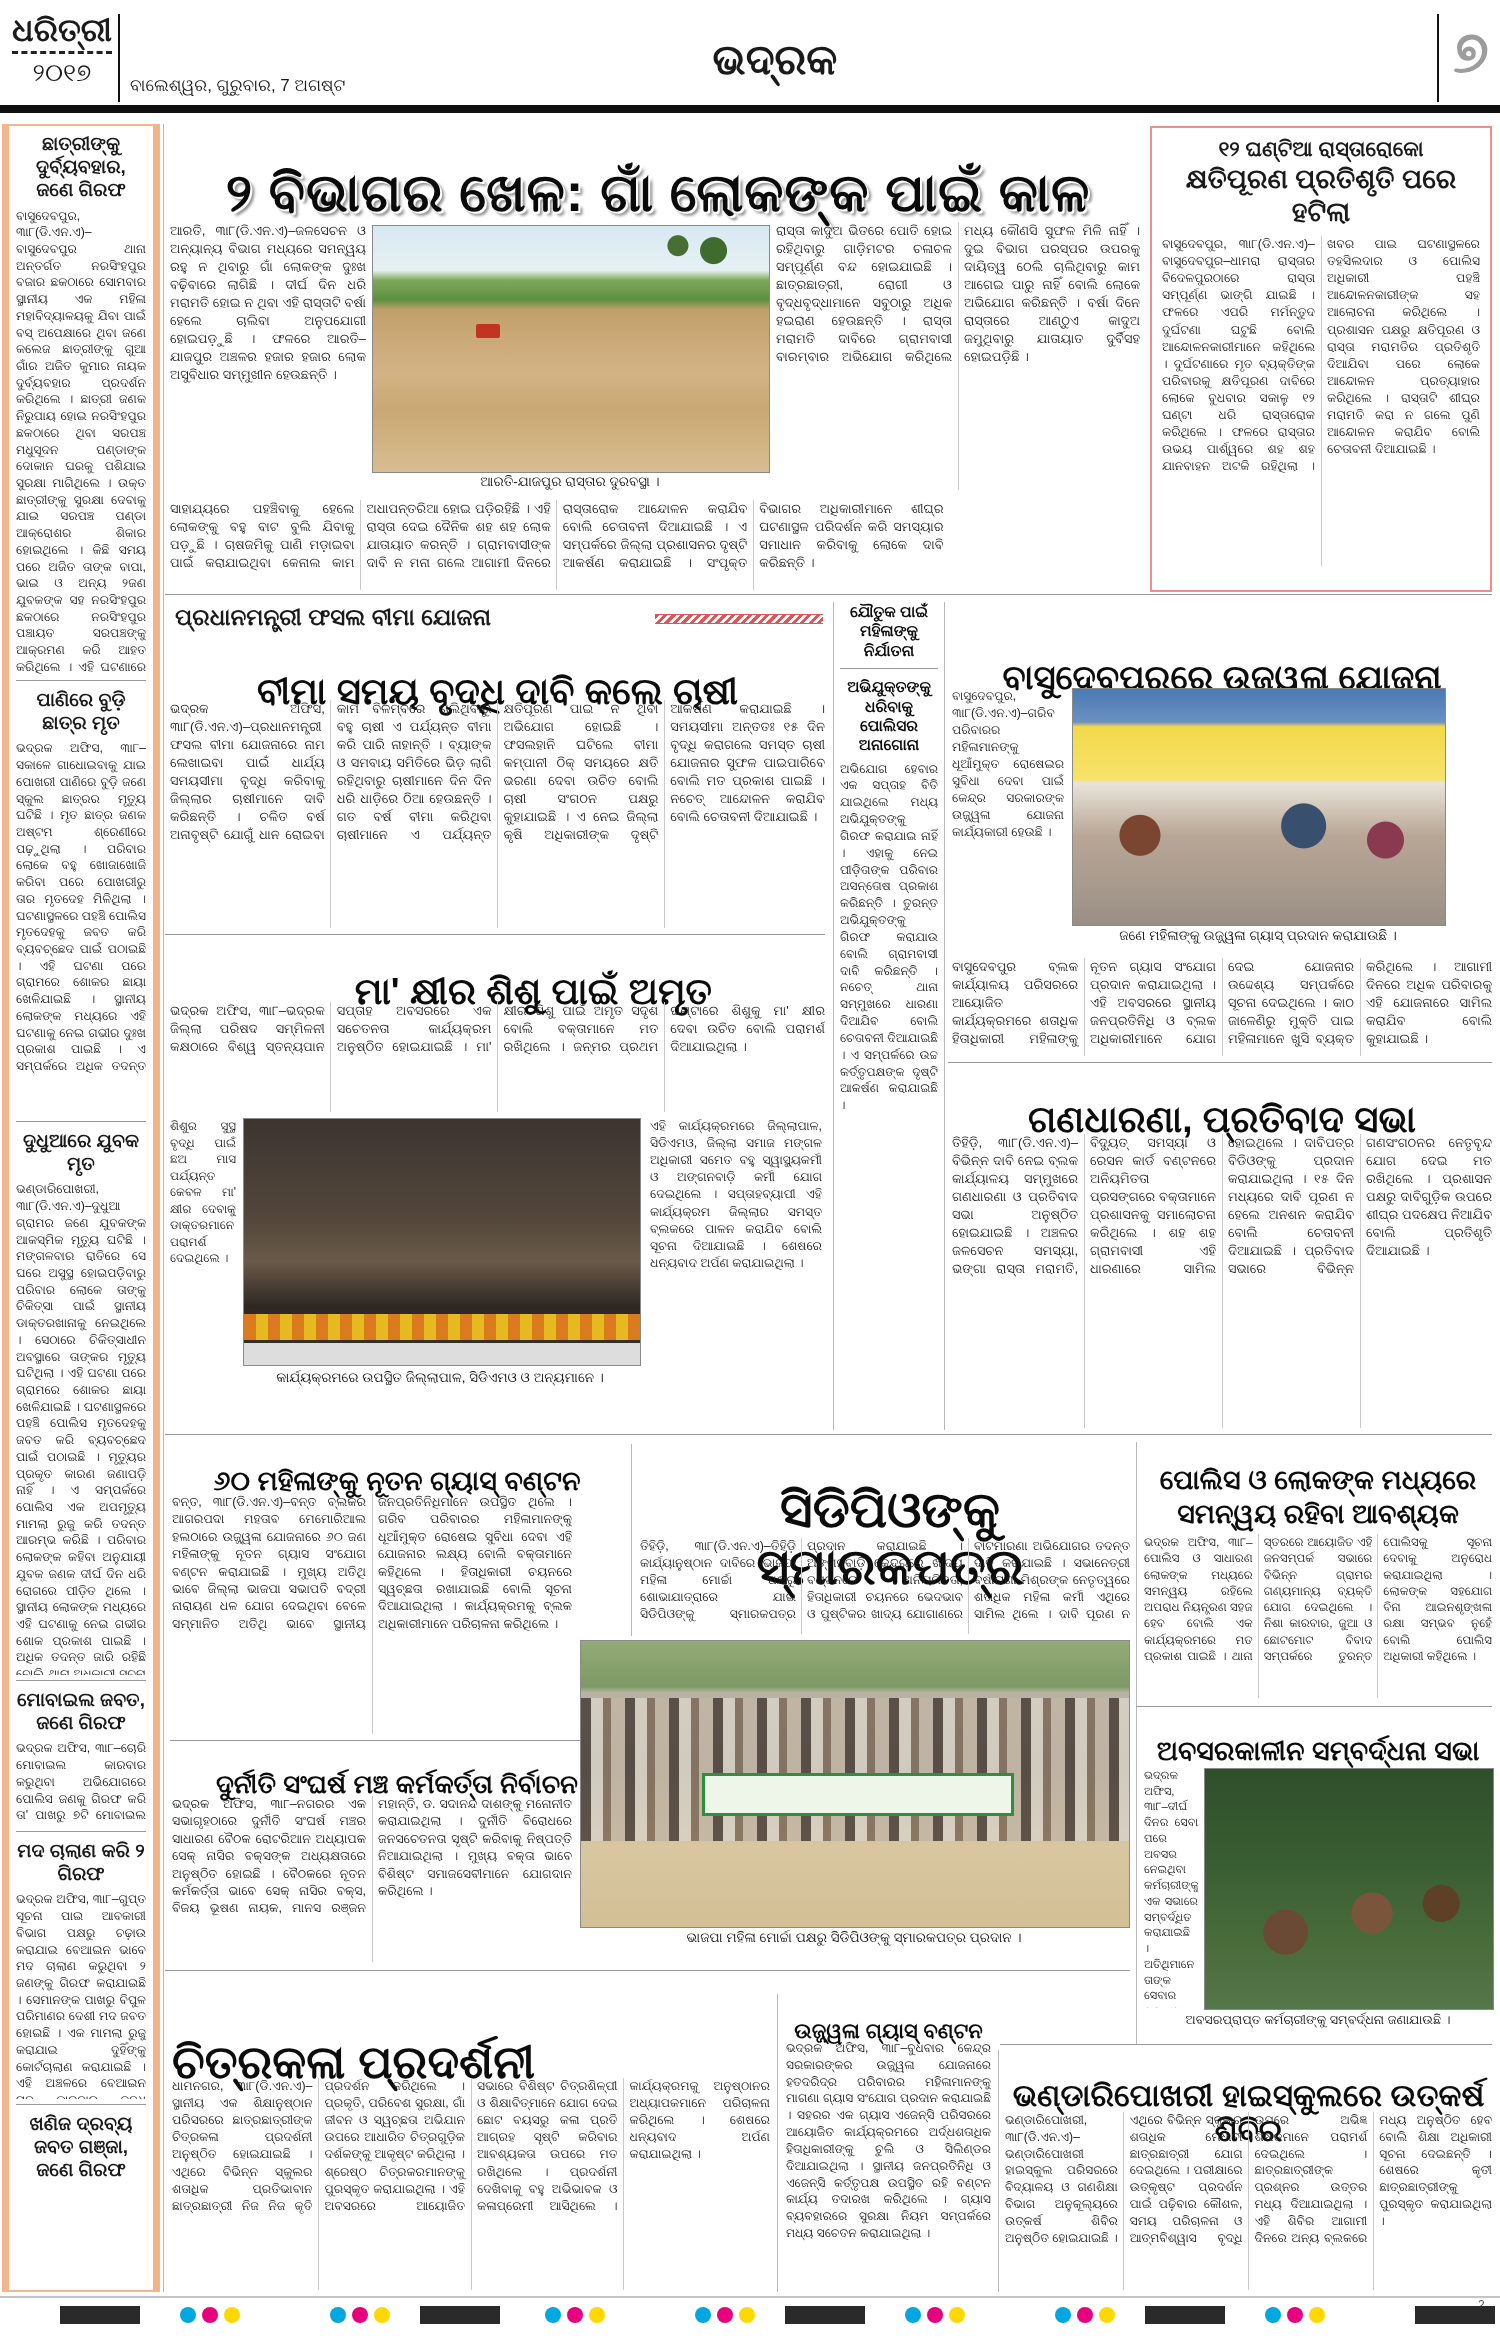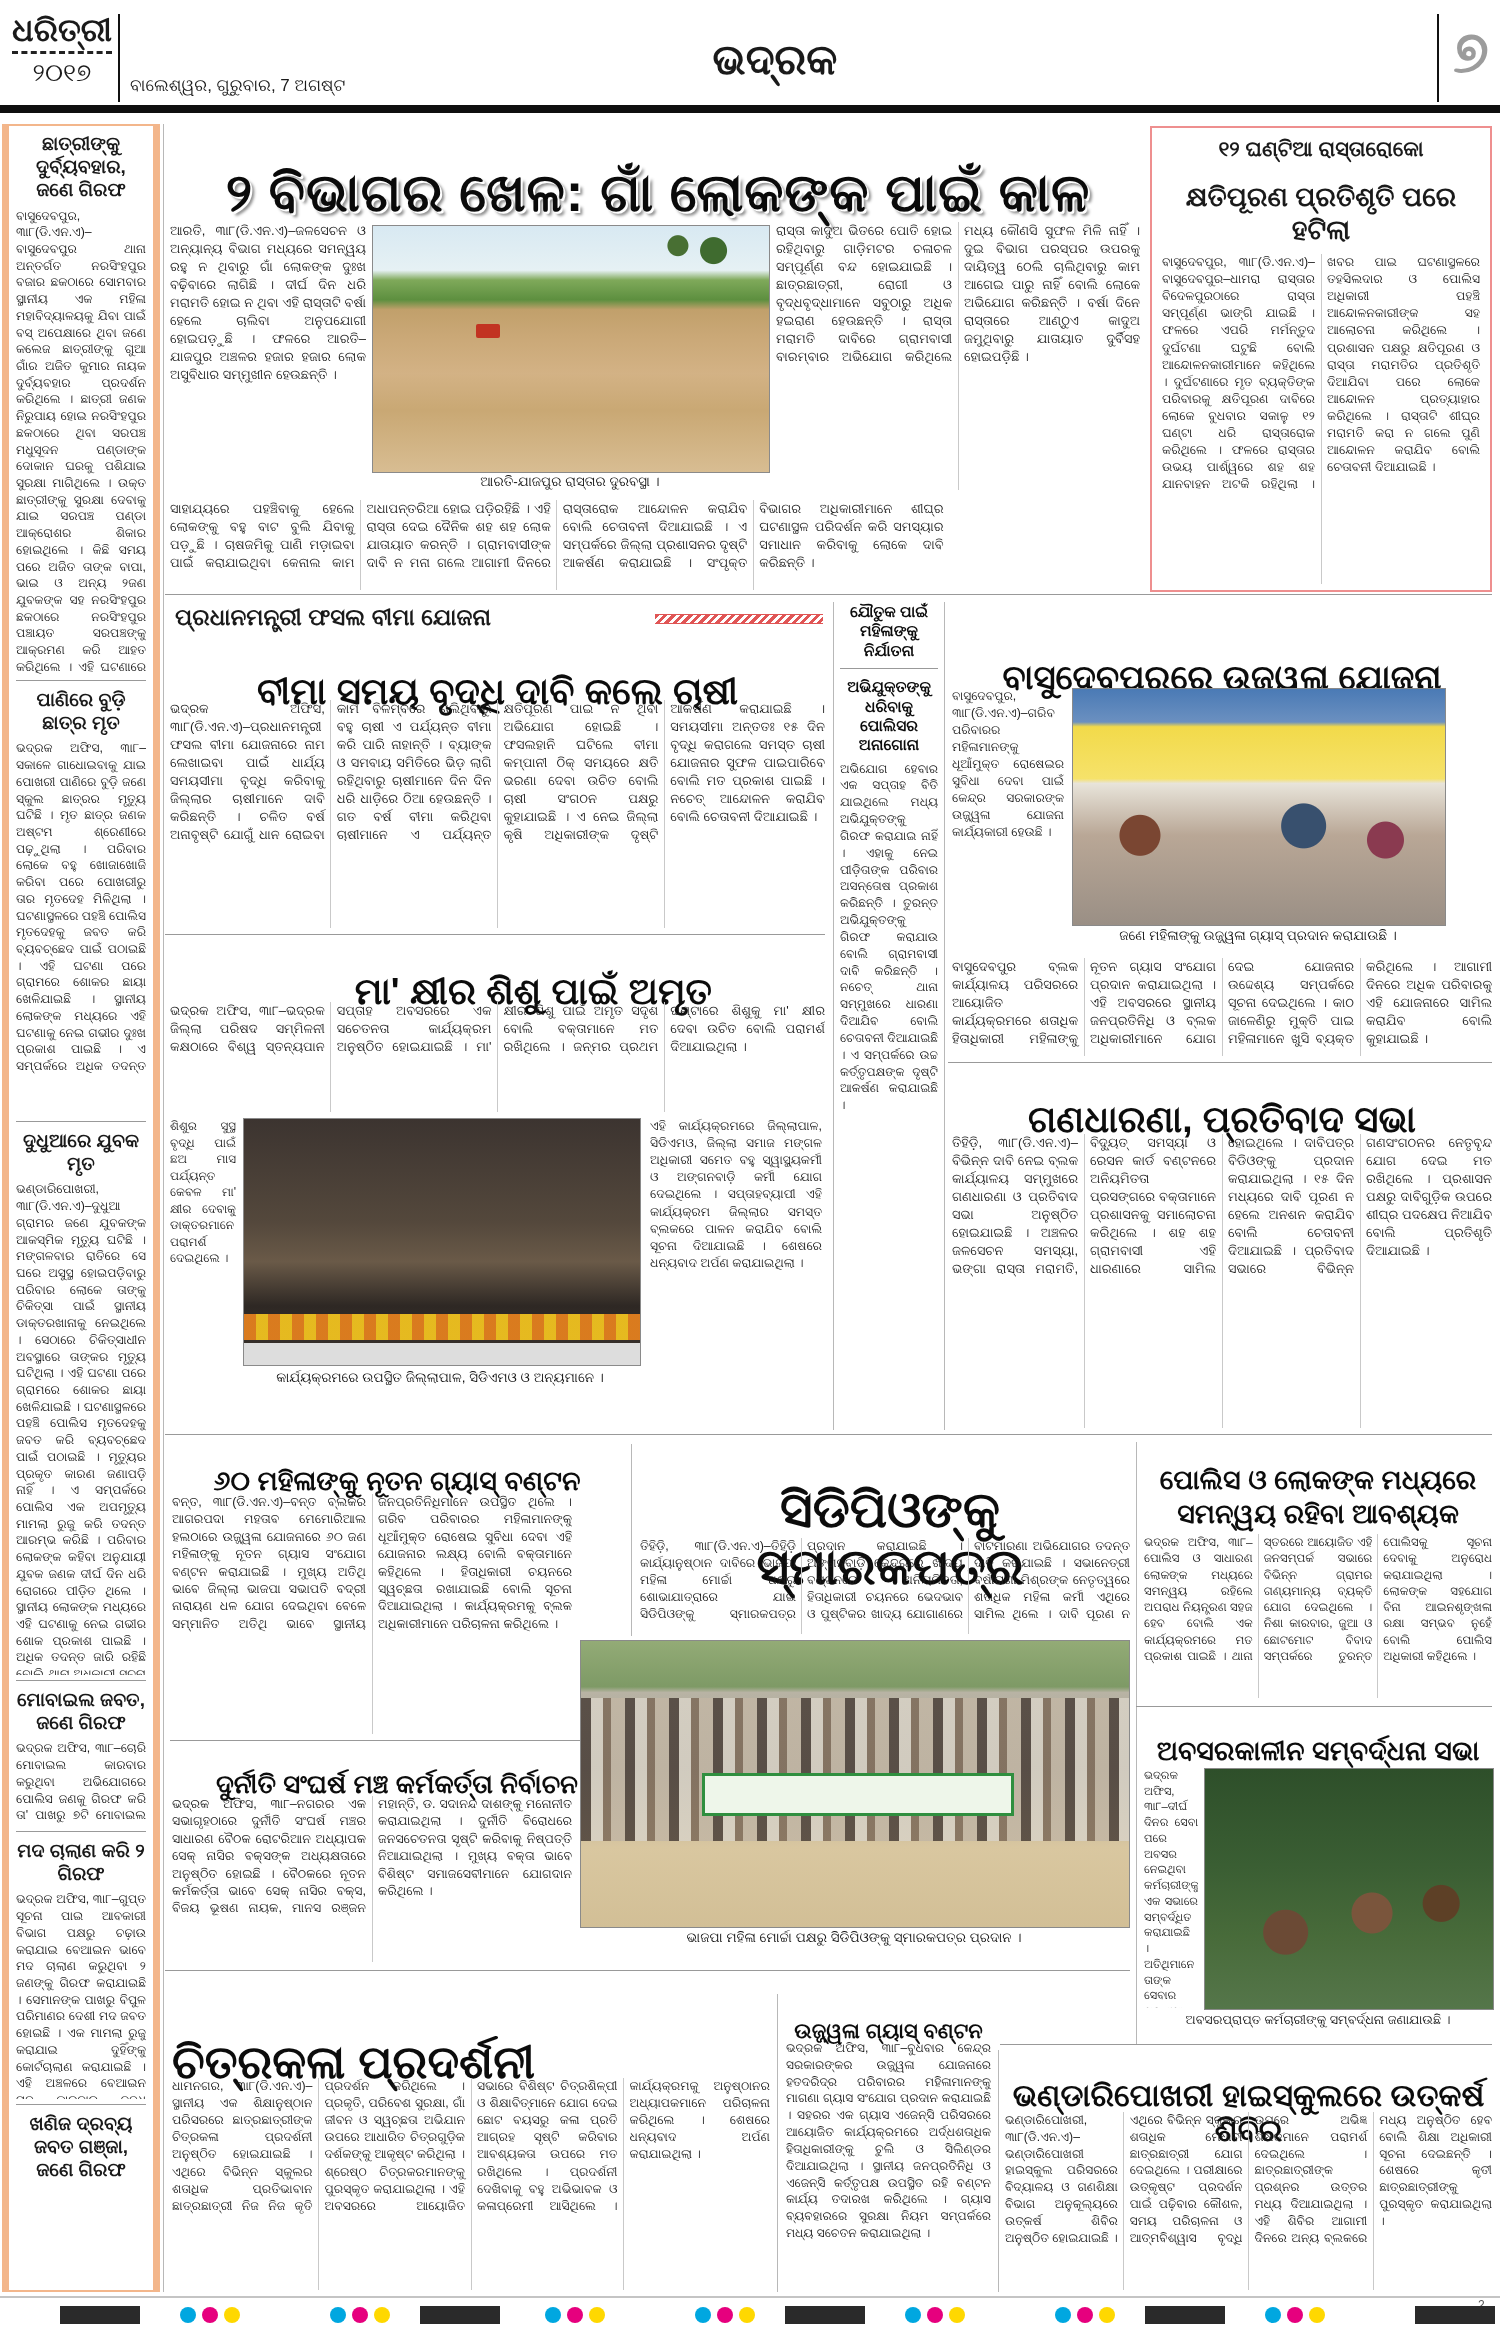--- a/index.html
+++ b/index.html
@@ -35,21 +35,21 @@
            padding:4px 7px;display:flex;flex-direction:column;}
   .leftcol article{overflow:hidden;}
   .leftcol article + article{border-top:1px solid #999;margin-top:5px;padding-top:5px;}
   .lc-head{font-size:19px;font-weight:bold;text-align:center;line-height:1.22;margin:2px 0 6px;}
   .lc-body{font-size:12.3px;line-height:1.36;text-align:justify;}
 
   .lead-head{left:168px;top:126px;width:980px;font-size:53px;font-weight:bold;text-align:center;
              letter-spacing:1px;color:#0a0a0a;text-shadow:2px 2px 0 #ffffff,4px 4px 3px #8f8f8f;}
   .redbox{left:1150px;top:126px;width:342px;height:466px;border:2px solid #ee8f8f;padding:8px 10px;}
   .rb-kicker{font-size:21px;font-weight:bold;text-align:center;line-height:1.2;}
-  .rb-head{font-size:27px;font-weight:bold;text-align:center;line-height:1.2;margin-top:20px;}
+  .rb-head{font-size:27px;font-weight:bold;text-align:center;line-height:1.2;margin-top:2px;}
   .rb-body{margin-top:8px;height:330px;font-size:12.4px;}
 
   .kicker{font-size:23px;font-weight:bold;}
   .zigzag{position:absolute;height:8px;background:repeating-linear-gradient(135deg,#e05555 0 3px,#ffffff 3px 6px);border-top:1px solid #e05555;border-bottom:1px solid #e05555;}
 
   .garland{position:absolute;bottom:10%;left:0;right:0;height:26px;
            background:repeating-linear-gradient(90deg,#e8821e 0 12px,#f5c61f 12px 24px);opacity:.92;}
   .tablestrip{position:absolute;bottom:0;left:0;right:0;height:9%;background:#ddd;}
   .crowd{position:absolute;top:20%;left:0;right:0;height:50%;
          background:repeating-linear-gradient(90deg,#4a3f38 0 10px,#d8d2c6 10px 22px,#7d6a58 22px 30px,#c2b6a4 30px 44px);opacity:.85;}

